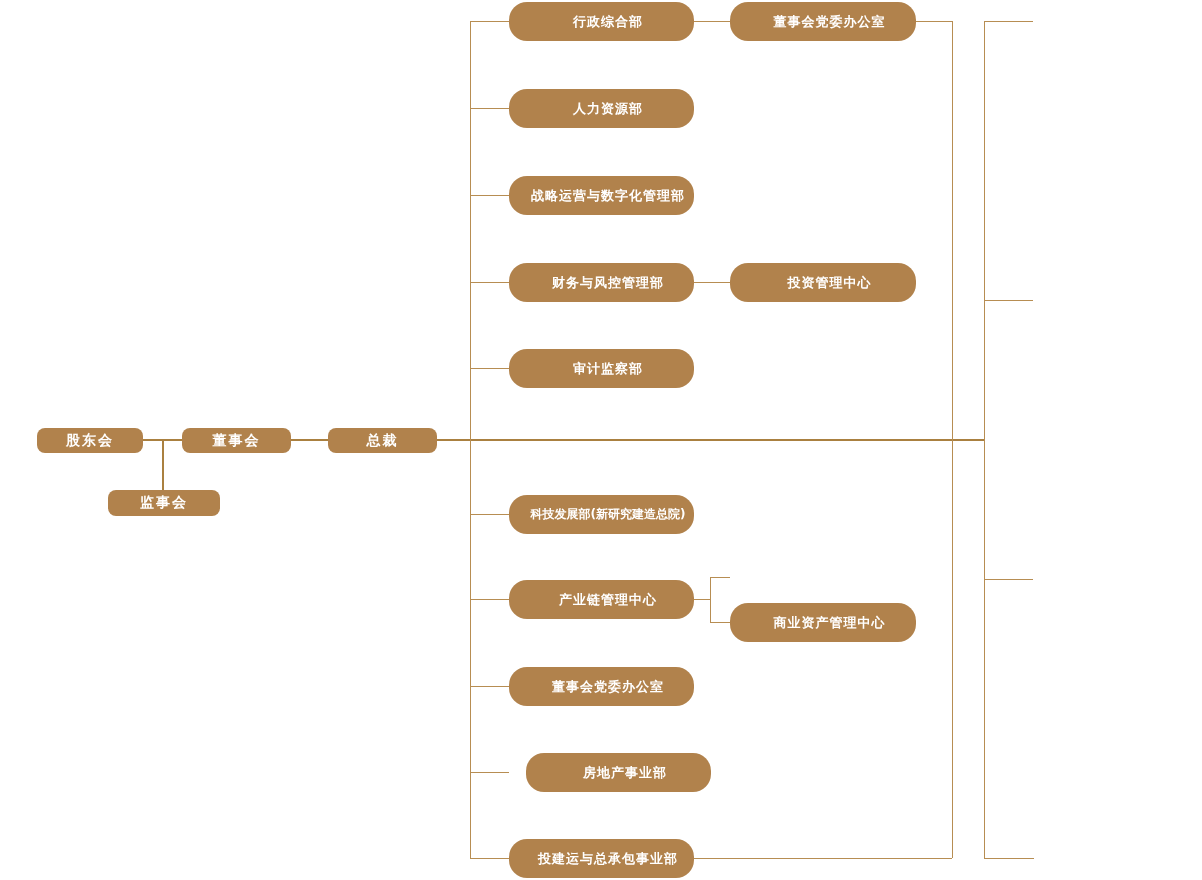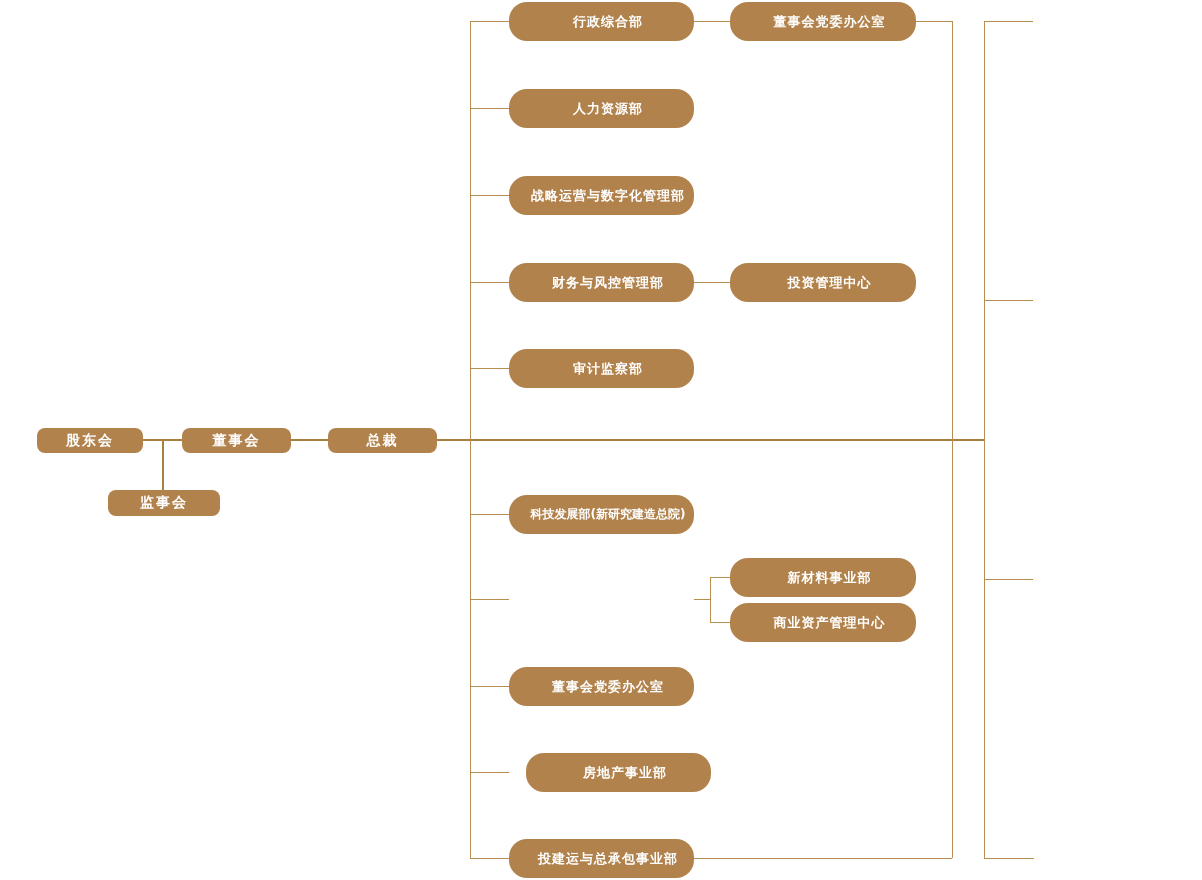--- a/index.html
+++ b/index.html
@@ -107,34 +107,34 @@
     </div>
     <div class="node dept" style="left: 509px; top: 263px; width: 185px; height: 39px; background: rgb(177, 130, 76); color: rgb(255, 255, 255);">
       <span>财务与风控管理部</span>
     </div>
     <div class="node dept" style="left: 509px; top: 349px; width: 185px; height: 39px; background: rgb(177, 130, 76); color: rgb(255, 255, 255); align-items: center;">
       <span>审计监察部</span>
     </div>
     <div class="node dept long" style="left: 509px; top: 495px; width: 185px; height: 39px; background: rgb(177, 130, 76); color: rgb(255, 255, 255);">
       <span>科技发展部(新研究建造总院)</span>
     </div>
+    <div class="node dept" style="left: 509px; top: 580px; width: 185px; height: 39px; background: rgb(177, 130, 76); color: rgb(255, 255, 255);">
+      <span>产业链管理中心</span>
+    </div>
     <div class="node dept" style="left: 509px; top: 667px; width: 185px; height: 39px; background: rgb(177, 130, 76); color: rgb(255, 255, 255);">
       <span>董事会党委办公室</span>
     </div>
     <div class="node dept" style="left: 526px; top: 753px; width: 185px; height: 39px; background: rgb(177, 130, 76); color: rgb(255, 255, 255);">
       <span>房地产事业部</span>
     </div>
     <div class="node dept" style="left: 509px; top: 839px; width: 185px; height: 39px; background: rgb(177, 130, 76); color: rgb(255, 255, 255);">
       <span>投建运与总承包事业部</span>
     </div>
     <div class="node sub" style="left: 730px; top: 2px; width: 186px; height: 39px; background: rgb(177, 130, 76); color: rgb(255, 255, 255);">
       <span>董事会党委办公室</span>
     </div>
     <div class="node sub" style="left: 730px; top: 263px; width: 186px; height: 39px; background: rgb(177, 130, 76); color: rgb(255, 255, 255);">
       <span>投资管理中心</span>
     </div>
-    <div class="node sub" style="left: 730px; top: 558px; width: 186px; height: 39px; background: rgb(177, 130, 76); color: rgb(255, 255, 255);">
-      <span>新材料事业部</span>
-    </div>
     <div class="node sub" style="left: 730px; top: 603px; width: 186px; height: 39px; background: rgb(177, 130, 76); color: rgb(255, 255, 255);">
       <span>商业资产管理中心</span>
     </div>
   </div>
 
 </body></html>

